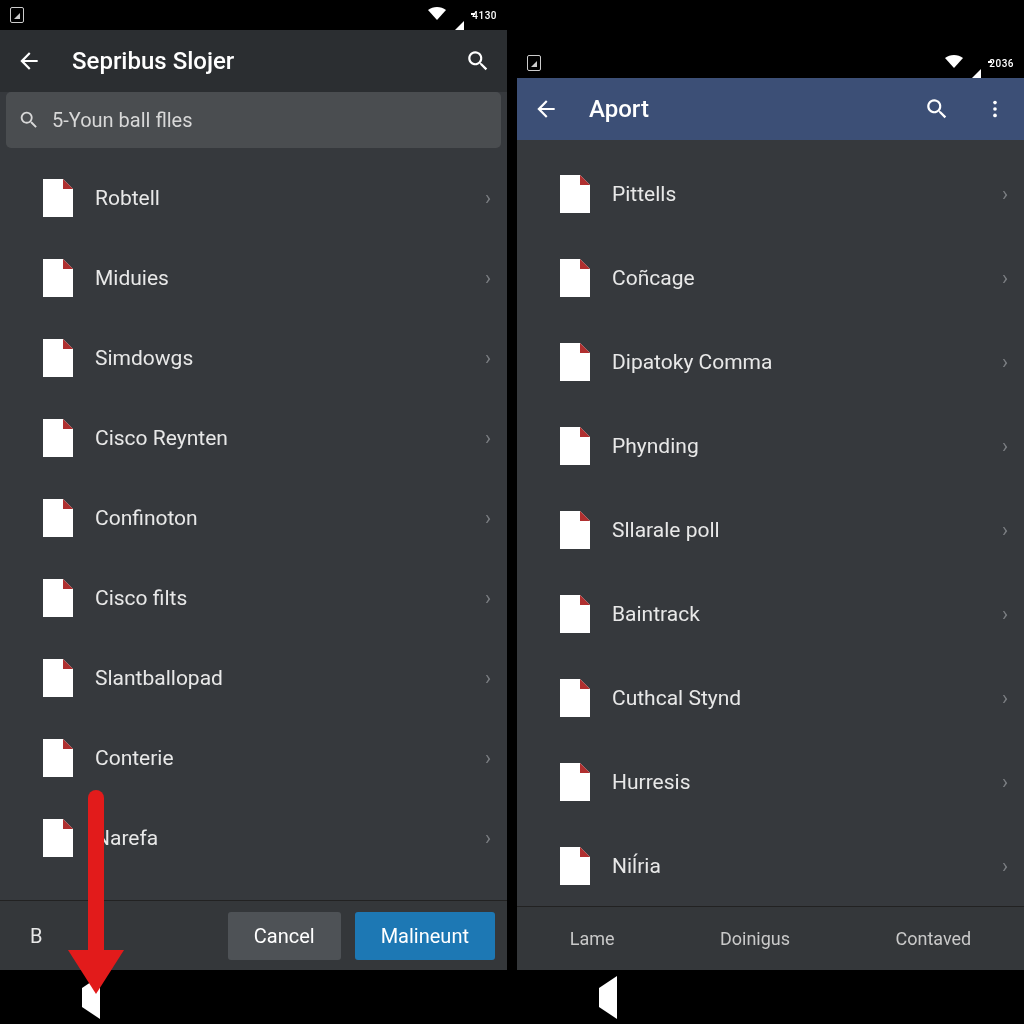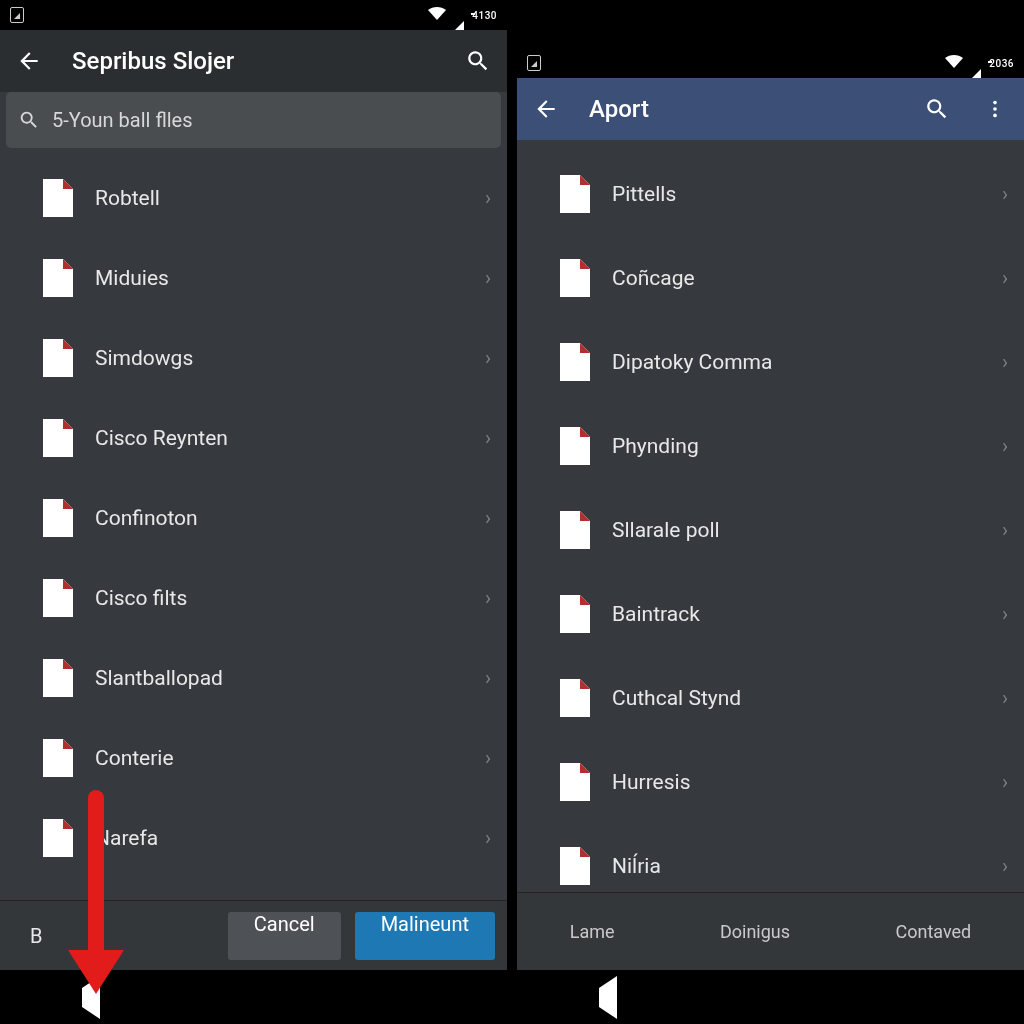--- a/index.html
+++ b/index.html
@@ -134,30 +134,30 @@
     justify-content:flex-end;
     gap: 14px;
     padding: 0 12px 0 40px;
     position: relative;
   }
   .bottom-actions .extra-label {
     position:absolute; left:30px; color:#e8e8e8; font-size:20px;
   }
   .btn {
     height: 48px; padding: 0 26px;
-    display:flex; justify-content:center;
+    display:flex; align-items:center; justify-content:center;
     font-size: 20px; border-radius: 3px;
     color:#fff;
   }
   .btn.grey { background:#4e5256; }
   .btn.blue { background:#1d78b4; }
 
   
   .bottom-tabs {
-    height: 78px;
+    height: 64px;
     background:#34373a;
     border-top:1px solid #222;
     display:flex;
     align-items:center;
     justify-content:space-around;
     color:#c9c9c9;
     font-size:18px;
   }
 
   

